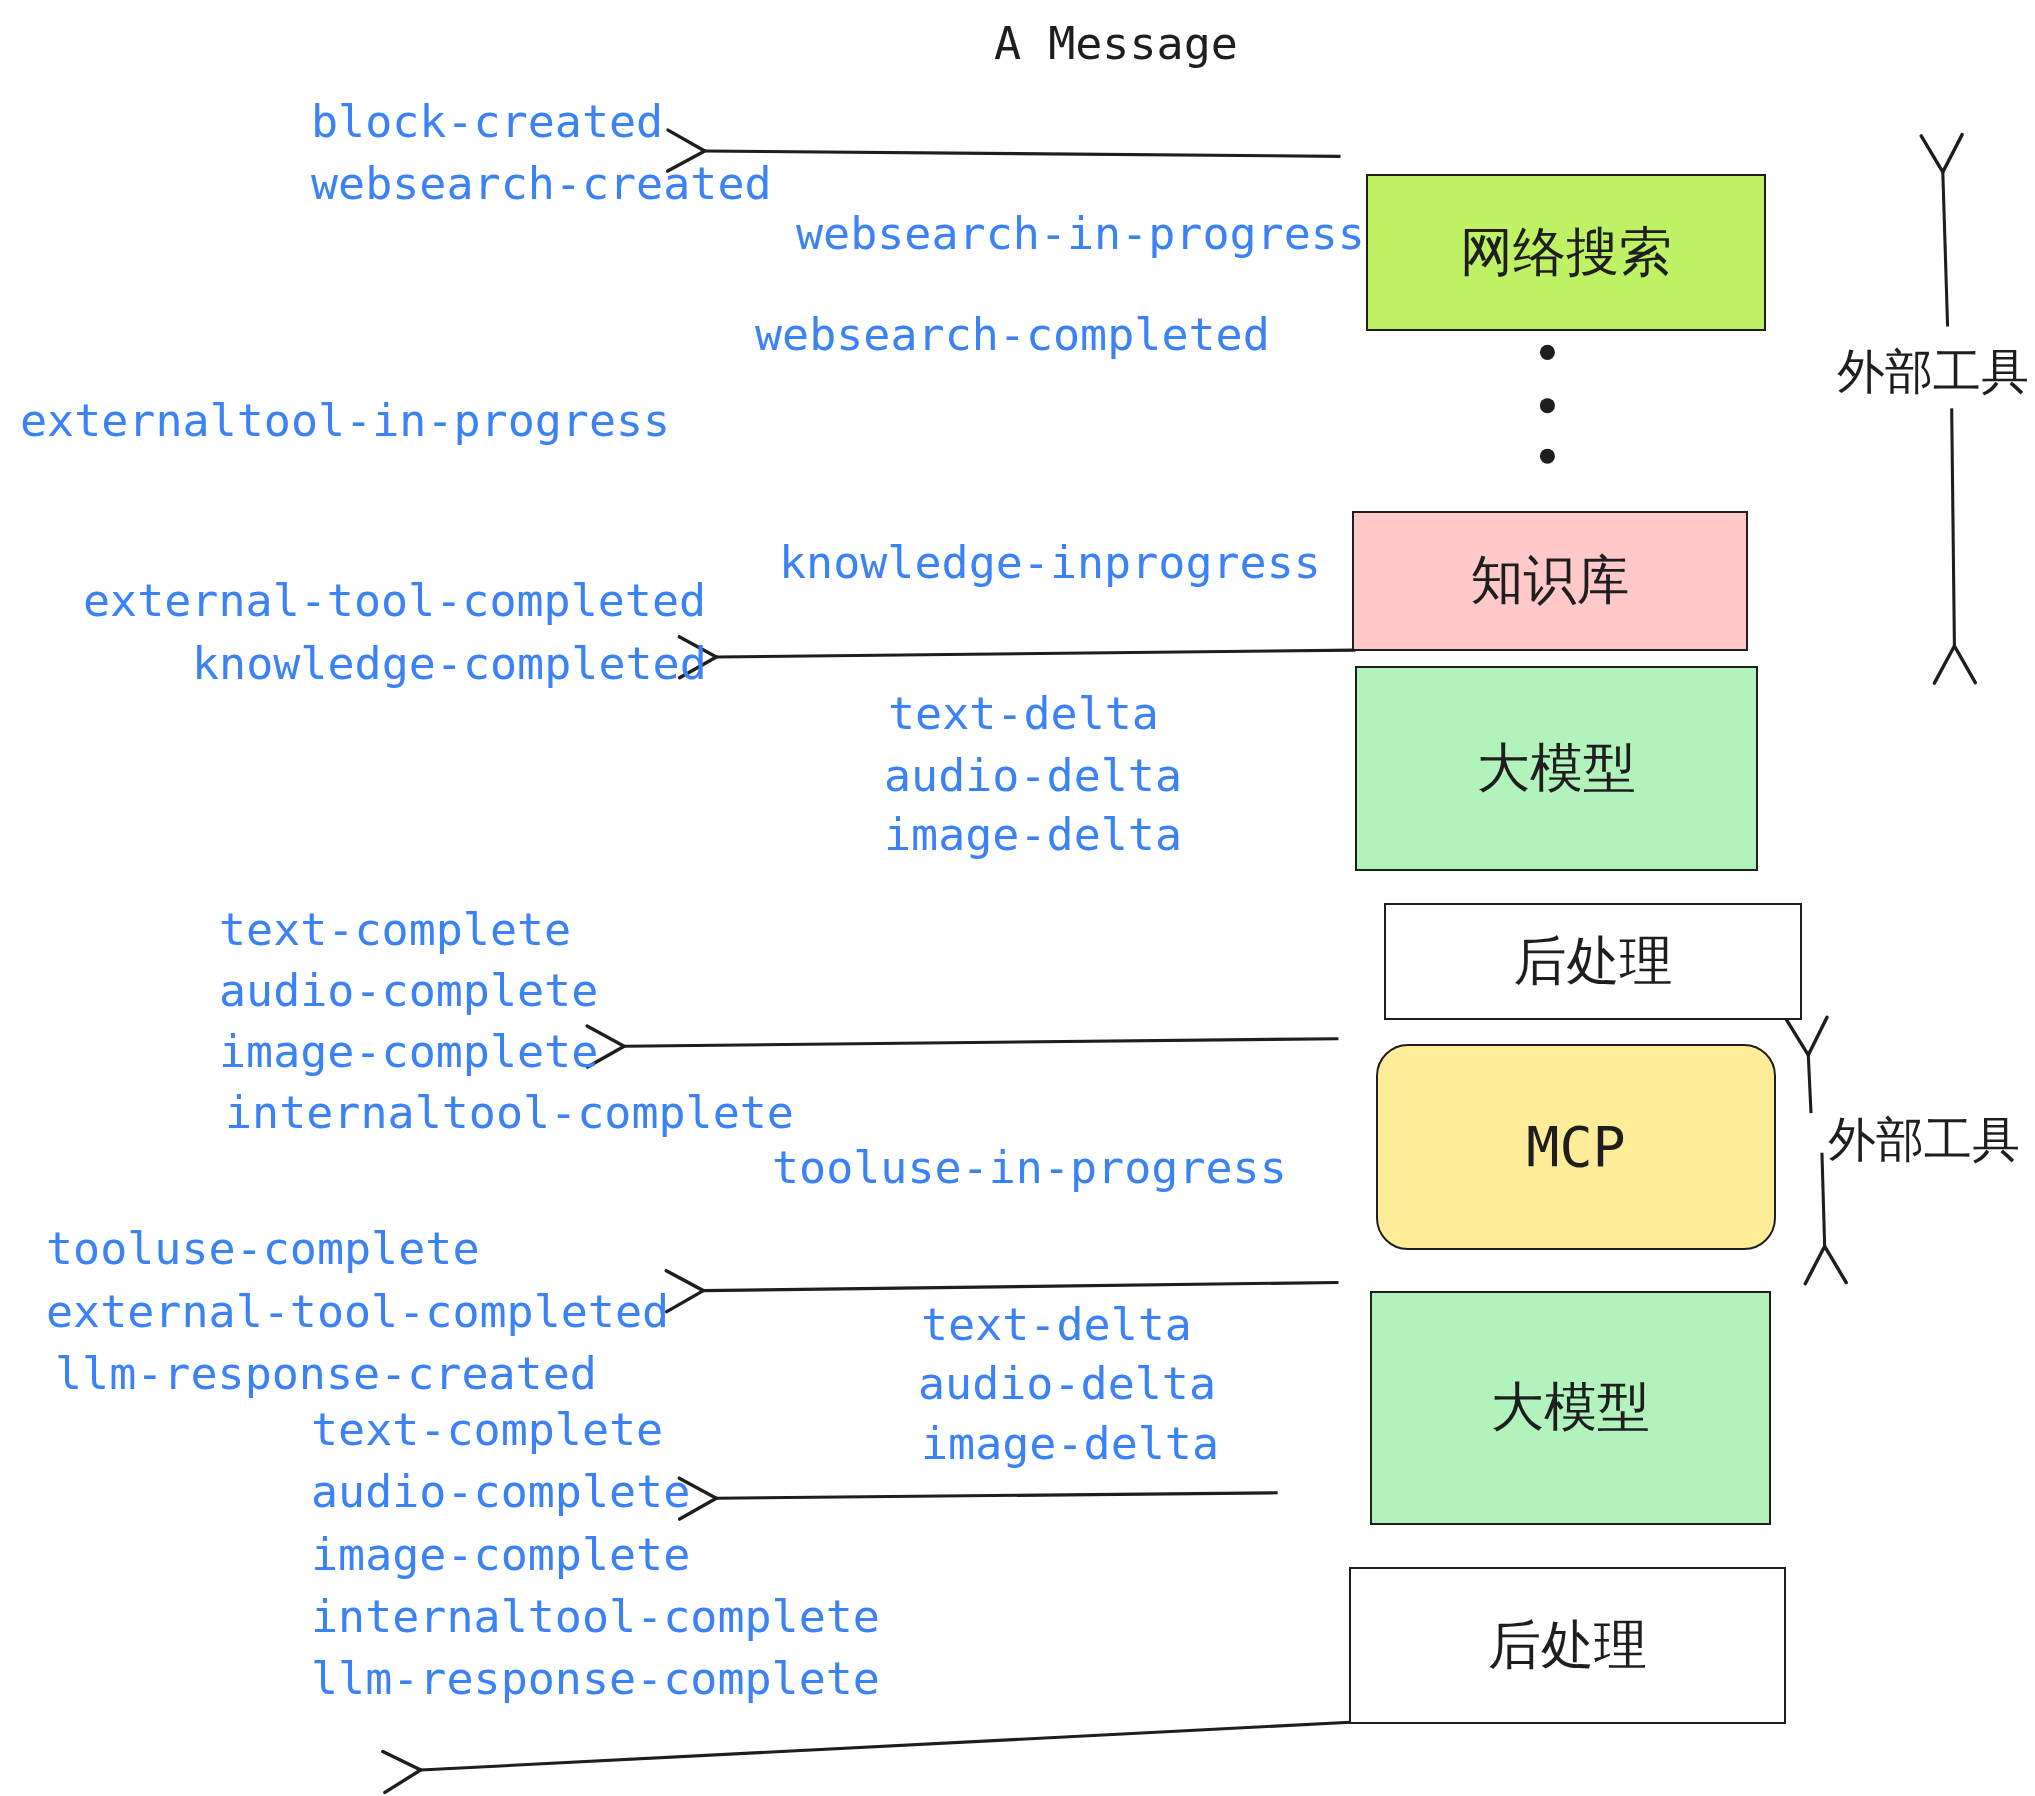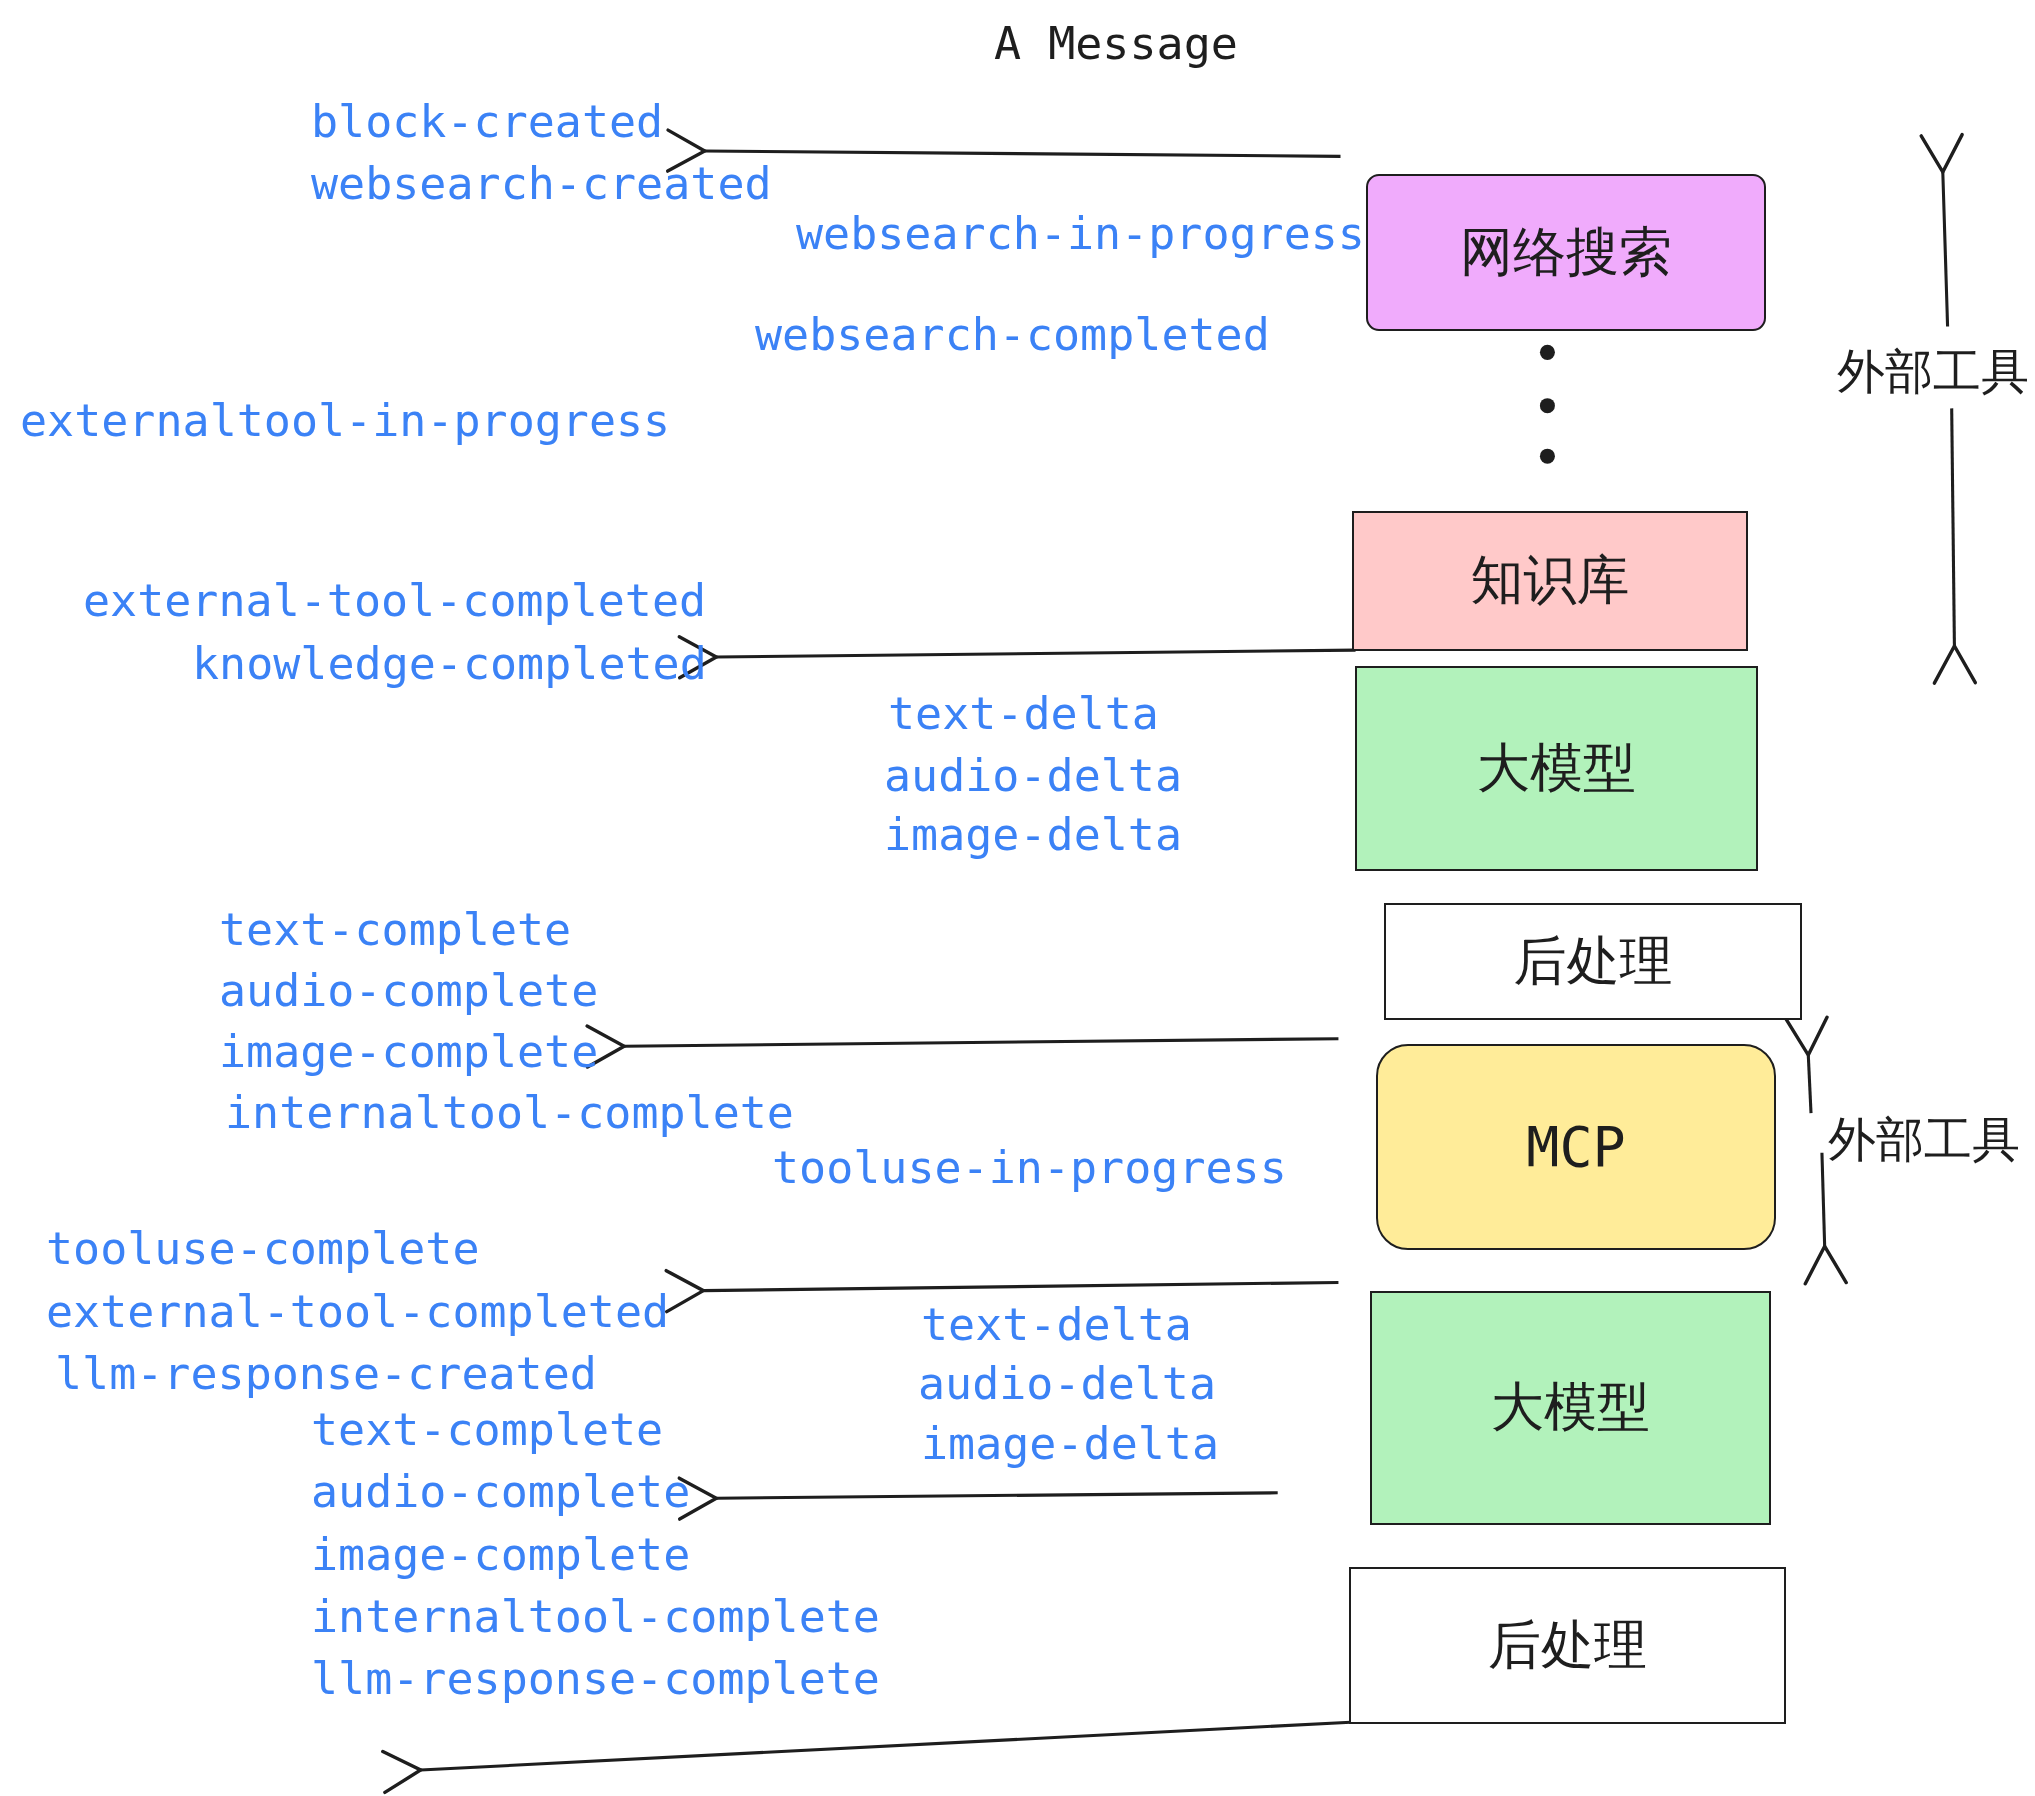--- a/index.html
+++ b/index.html
@@ -124,20 +124,21 @@
     <circle cx="2266" cy="668" r="11" fill="#1e1e1e"></circle>
   </svg>
 
   <div id="title">A Message</div>
 
   <div class="evt" id="e-block-created">block-created</div>
   <div class="evt" id="e-websearch-created">websearch-created</div>
   <div class="evt" id="e-websearch-in-progress">websearch-in-progress</div>
   <div class="evt" id="e-websearch-completed">websearch-completed</div>
   <div class="evt" id="e-externaltool-in-progress">externaltool-in-progress</div>
+  <div class="evt" id="e-knowledge-inprogress">knowledge-inprogress</div>
   <div class="evt" id="e-external-tool-completed-1">external-tool-completed</div>
   <div class="evt" id="e-knowledge-completed">knowledge-completed</div>
   <div class="evt" id="e-text-delta-1">text-delta</div>
   <div class="evt" id="e-audio-delta-1">audio-delta</div>
   <div class="evt" id="e-image-delta-1">image-delta</div>
   <div class="evt" id="e-text-complete-1">text-complete</div>
   <div class="evt" id="e-audio-complete-1">audio-complete</div>
   <div class="evt" id="e-image-complete-1">image-complete</div>
   <div class="evt" id="e-internaltool-complete-1">internaltool-complete</div>
   <div class="evt" id="e-tooluse-in-progress">tooluse-in-progress</div>
@@ -146,21 +147,21 @@
   <div class="evt" id="e-llm-response-created">llm-response-created</div>
   <div class="evt" id="e-text-delta-2">text-delta</div>
   <div class="evt" id="e-audio-delta-2">audio-delta</div>
   <div class="evt" id="e-image-delta-2">image-delta</div>
   <div class="evt" id="e-text-complete-2">text-complete</div>
   <div class="evt" id="e-audio-complete-2">audio-complete</div>
   <div class="evt" id="e-image-complete-2">image-complete</div>
   <div class="evt" id="e-internaltool-complete-2">internaltool-complete</div>
   <div class="evt" id="e-llm-response-complete">llm-response-complete</div>
 
-  <div class="box" id="box-websearch" style="background: #f0abfc; border-radius: 13px;">
+  <div class="box" id="box-websearch" style="background: #bef264;">
     <span class="box-label-cjk">网络搜索</span>
   </div>
   <div class="box" id="box-knowledge" style="background: rgb(255, 201, 201);">
     <span class="box-label-cjk">知识库</span>
   </div>
   <div class="box" id="box-llm1" style="background: rgb(178, 242, 187);">
     <span class="box-label-cjk">大模型</span>
   </div>
   <div class="box" id="box-post1" style="background: rgb(255, 255, 255);">
     <span class="box-label-cjk">后处理</span>

